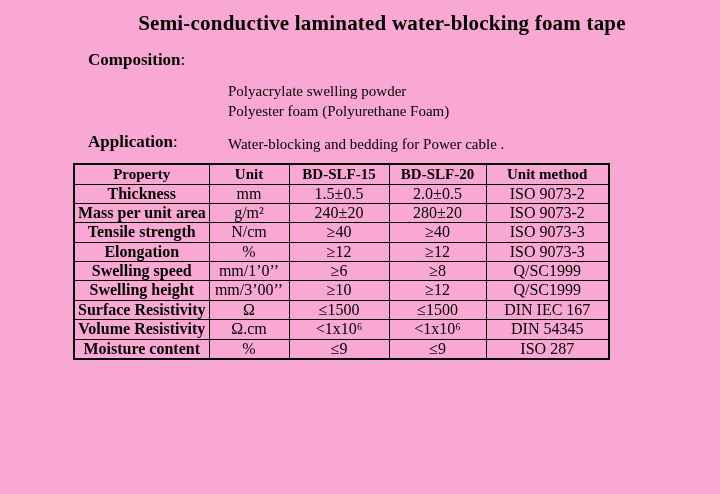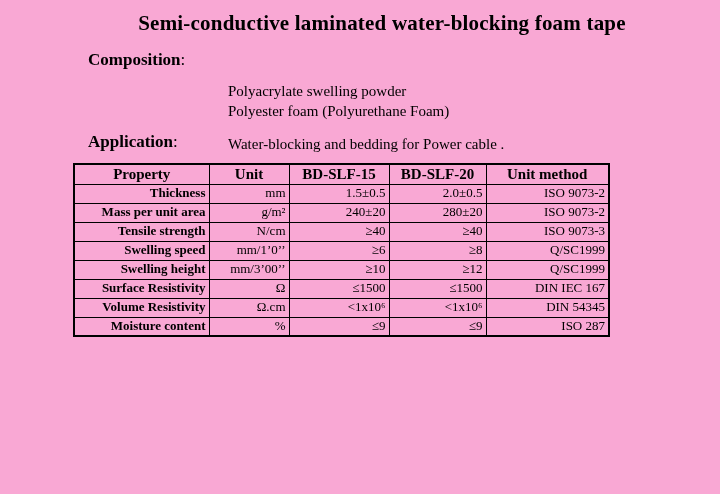--- a/index.html
+++ b/index.html
@@ -58,21 +58,21 @@
     padding: 0 3px;
     line-height: 1.15;
     overflow: hidden;
     white-space: nowrap;
   }
   table.spec th {
     height: 20px;
     font-size: 15px;
     font-weight: bold;
   }
-  table.spec td { height: 19px; font-size: 13px; text-align: right; }
+  table.spec td { height: 19px; font-size: 16px; }
   table.spec td.prop { font-weight: bold; }
 </style>
 </head>
 <body>
 
 <div class="page">
 
   <div class="doc-title">Semi-conductive laminated water-blocking foam tape</div>
 
   <div class="sec-label composition"><span>Composition</span><span class="colon">:</span></div>
@@ -115,20 +115,27 @@
         <td>ISO 9073-2</td>
       </tr>
       <tr>
         <td class="prop">Tensile strength</td>
         <td>N/cm</td>
         <td>≥40</td>
         <td>≥40</td>
         <td>ISO 9073-3</td>
       </tr>
       <tr>
+        <td class="prop">Elongation</td>
+        <td>%</td>
+        <td>≥12</td>
+        <td>≥12</td>
+        <td>ISO 9073-3</td>
+      </tr>
+      <tr>
         <td class="prop">Swelling speed</td>
         <td>mm/1’0’’</td>
         <td>≥6</td>
         <td>≥8</td>
         <td>Q/SC1999</td>
       </tr>
       <tr>
         <td class="prop">Swelling height</td>
         <td>mm/3’00’’</td>
         <td>≥10</td>

